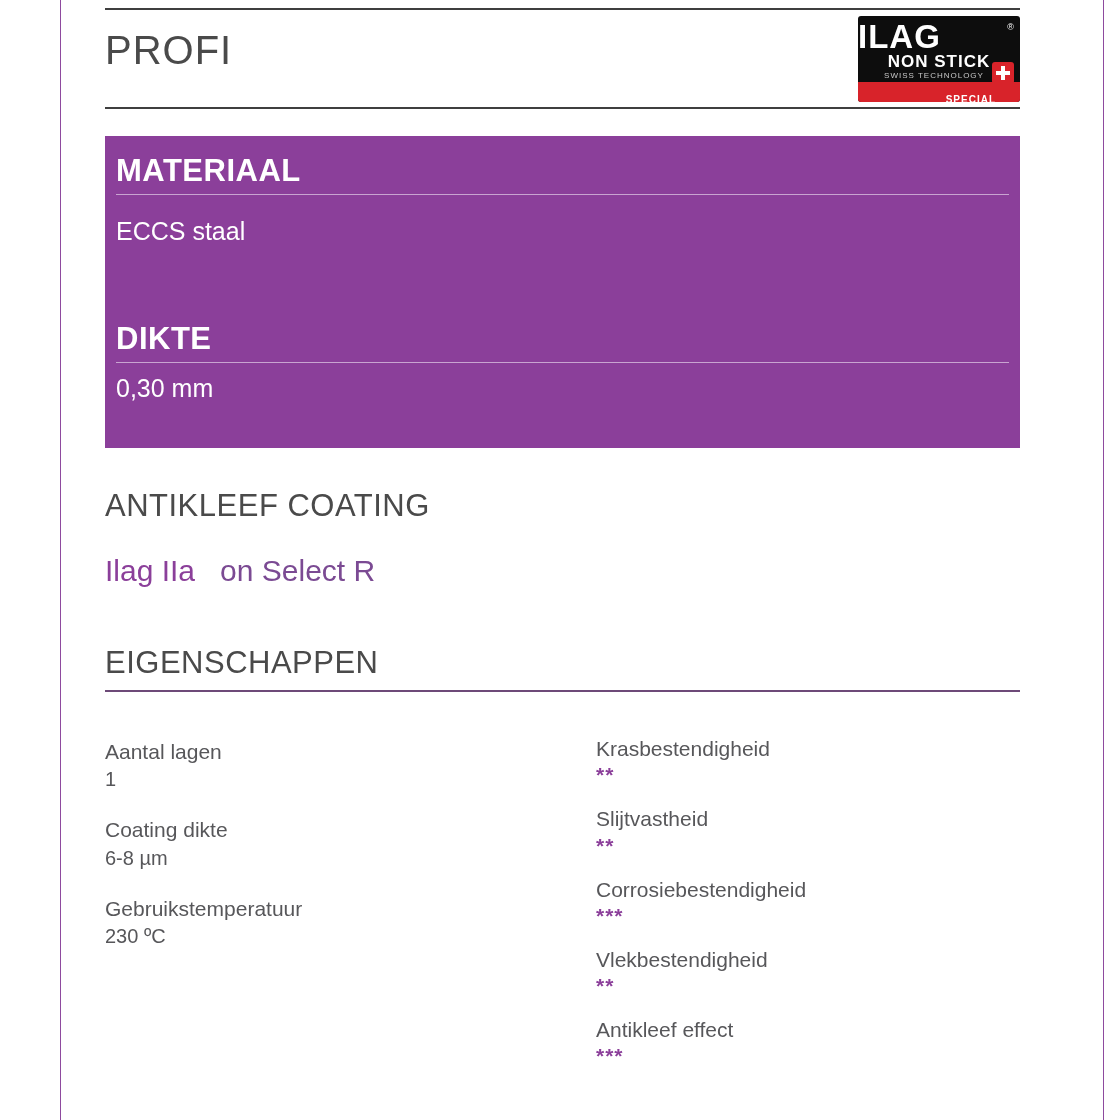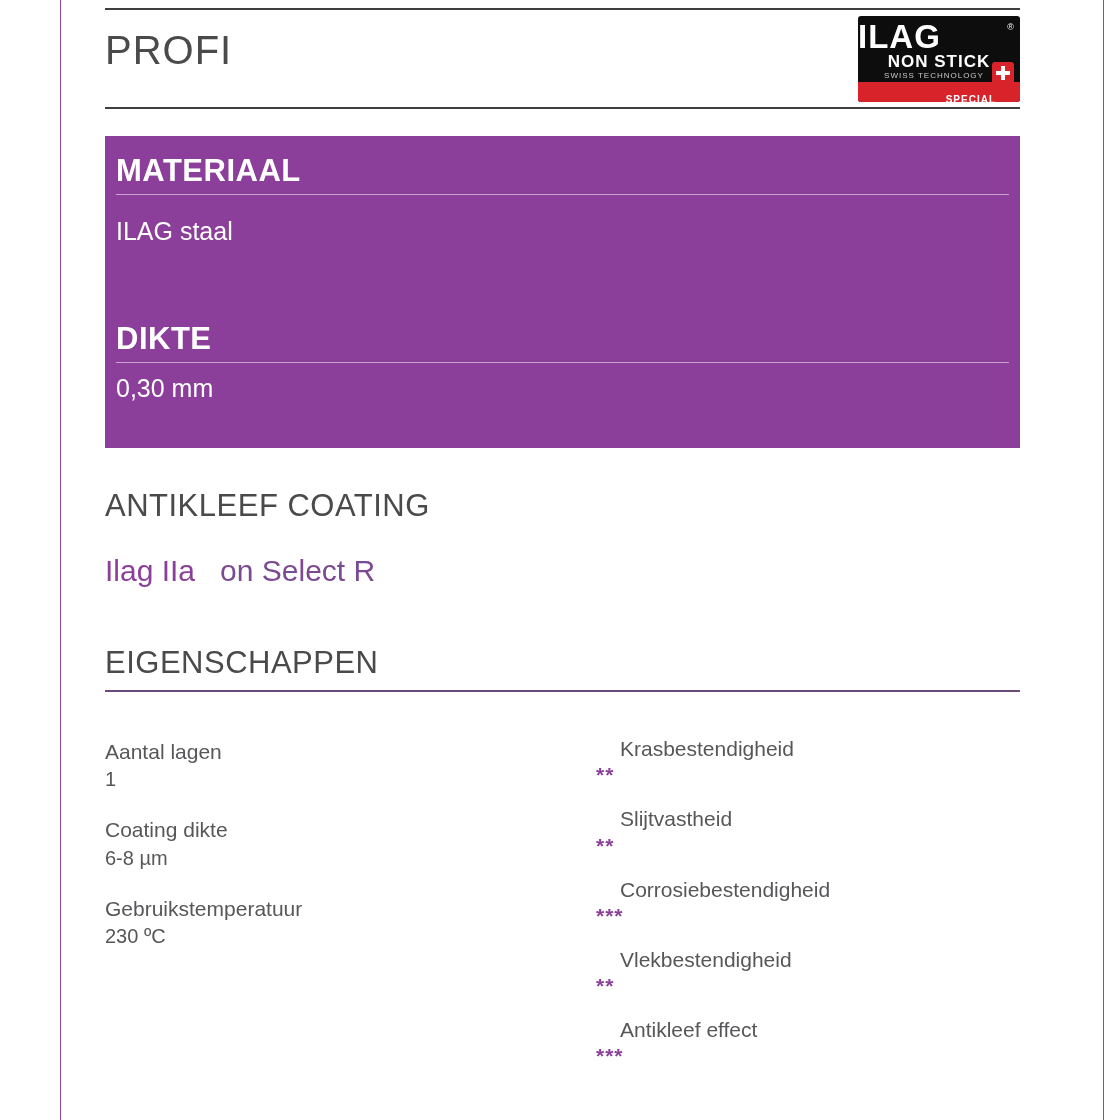--- a/index.html
+++ b/index.html
@@ -243,21 +243,20 @@
     margin-top: 2px;
     font-weight: bold;
   }
   .rprop {
     margin-bottom: 20px;
   }
   .rprop-label {
     font-size: 21px;
     color: #57575a;
     line-height: 1.3;
-    margin-left: 24px;
   }
 </style>
 </head>
 <body>
 
 <div class="page">
 
   <div class="border-left"></div>
   <div class="border-right"></div>
 
@@ -274,21 +273,21 @@
     <div class="logo-special">
       <span>SPECIAL</span>
     </div>
   </div>
 
   <div class="header-rule"></div>
 
   <div class="purple-block">
     <div class="pb-label" style="top:17px;">MATERIAAL</div>
     <div class="pb-rule" style="top:58px;"></div>
-    <div class="pb-value" style="top:81px;">ILAG staal</div>
+    <div class="pb-value" style="top:81px;">ECCS staal</div>
 
     <div class="pb-label" style="top:185px;">DIKTE</div>
     <div class="pb-rule" style="top:226px;"></div>
     <div class="pb-value" style="top:238px;">0,30 mm</div>
   </div>
 
   <div class="sec-head" style="top:488px;">ANTIKLEEF COATING</div>
   <div class="coating-value">
     <span class="b">Ilag IIa</span>
     &nbsp;

